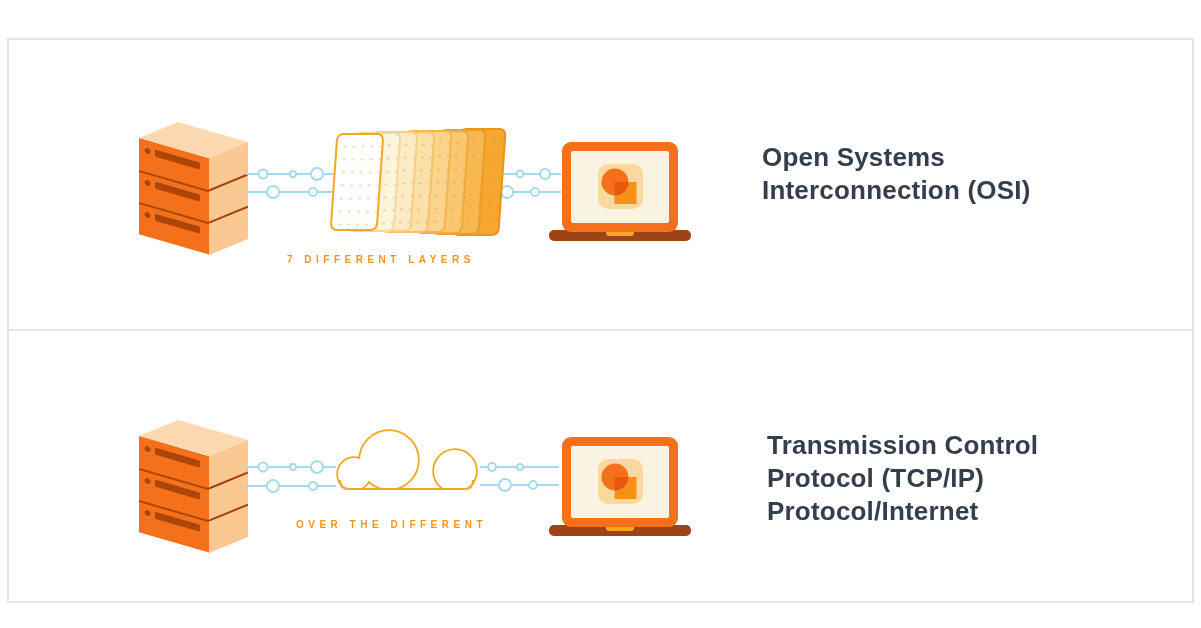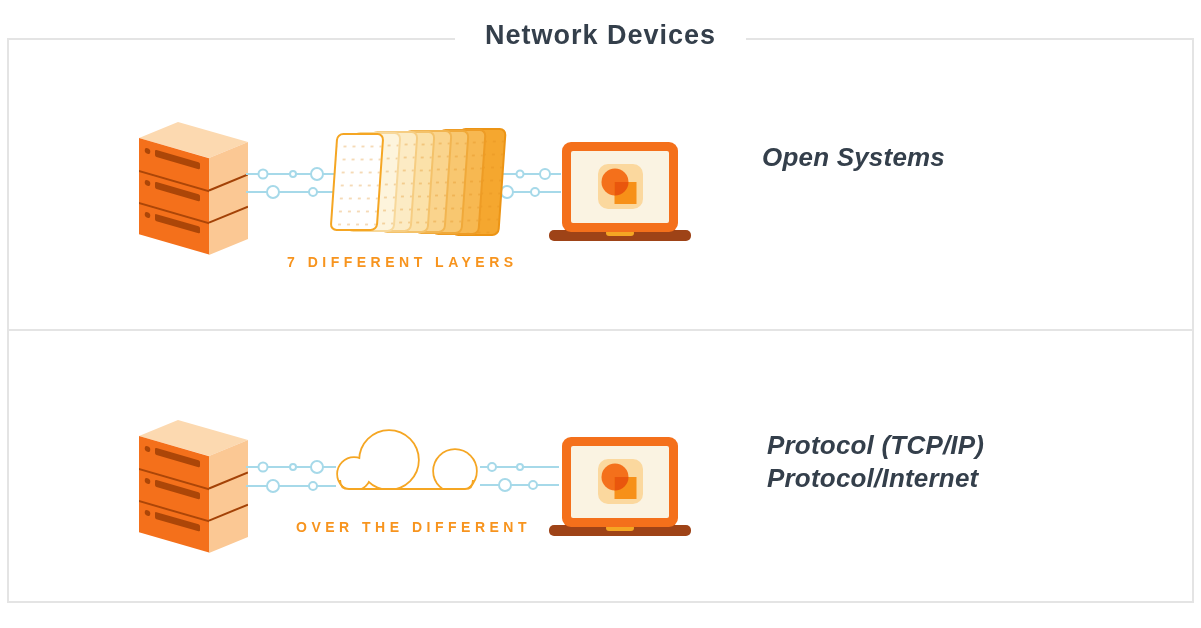--- a/index.html
+++ b/index.html
@@ -13,24 +13,24 @@
   .title-row{position:absolute;left:0;right:0;top:20px;text-align:center;z-index:5;}
   .title-text{display:inline-block;background:#ffffff;padding:0 30px;font-size:27px;font-weight:700;
               letter-spacing:1px;color:#343F4B;}
 
   
   .abs{position:absolute;}
   svg{display:block;}
 
   
   .heading{position:absolute;font-size:26px;font-weight:700;line-height:33px;color:#343F4B;
-           letter-spacing:.2px;white-space:nowrap;font-style:italic;}
-
-  
-  .caption{position:absolute;font-size:14px;font-weight:700;letter-spacing:4.5px;color:#F7941E;
+           letter-spacing:.2px;white-space:nowrap;}
+
+  
+  .caption{position:absolute;font-size:10px;font-weight:700;letter-spacing:4.5px;color:#F7941E;
            white-space:nowrap;}
 
   
   .layers{position:absolute;left:333px;top:128px;width:170px;height:106px;}
   .layer-panel{position:absolute;border:2px solid;border-radius:7px;transform:skewX(-4deg);
     background-image:radial-gradient(circle, rgba(222,138,26,.32) 1.1px, transparent 1.4px);
     background-size:9px 13px;background-position:3px 5px;width:44px;}
   .layer-panel:nth-child(1){left:0;   top:5px;  height:94px; background-color:#FFFFFF;border-color:#F5A623;z-index:8;}
   .layer-panel:nth-child(2){left:17px;top:4px;  height:96px; background-color:#FDF4DC;border-color:#F7D89B;z-index:7;}
   .layer-panel:nth-child(3){left:34px;top:3px;  height:97px; background-color:#FCEBC4;border-color:#F6CD82;z-index:6;}
@@ -41,23 +41,20 @@
   .layer-panel:nth-child(8){left:122px;top:0;   height:104px;background-color:#F5A72F;border-color:#EC9414;z-index:1;}
 </style>
 </head>
 <body>
 
 <div class="stage">
 
   <div class="frame"></div>
   <div class="divider"></div>
 
-  <div class="title-row">
-    <span class="title-text">Network Devices</span>
-  </div>
 
   <section>
 
     <svg class="abs" style="left:138px;top:122px;width:110px;height:133px" viewBox="0 0 110 133">
       <polygon points="1,16 40,0 110,20 71,36" fill="#FCD9B0"></polygon>
       <polygon points="71,36 110,20 110,117 71,133" fill="#FBC894"></polygon>
       <g transform="skewY(16.1)">
         <rect x="1" y="15.7" width="70" height="96.3" fill="#F4701B"></rect>
         <g fill="#AC4608">
           <rect x="1" y="47.7" width="70" height="2"></rect>
@@ -125,20 +122,21 @@
       <clipPath id="lapclip1">
           <rect x="66.5" y="40" width="22" height="22"></rect>
         </clipPath>
       <circle cx="67" cy="40" r="13.5" fill="#E9560D" clip-path="url(#lapclip1)"></circle>
     </svg>
 
     <div class="caption" style="left:287px;top:254px">7 DIFFERENT LAYERS</div>
 
     <div class="heading" style="left:762px;top:141px">
       <div>Open Systems</div>
+      <div>Interconnection (OSI)</div>
     </div>
   </section>
 
   <section>
 
     <svg class="abs" style="left:138px;top:420px;width:110px;height:133px" viewBox="0 0 110 133">
       <polygon points="1,16 40,0 110,20 71,36" fill="#FCD9B0"></polygon>
       <polygon points="71,36 110,20 110,117 71,133" fill="#FBC894"></polygon>
       <g transform="skewY(16.1)">
         <rect x="1" y="15.7" width="70" height="96.3" fill="#F4701B"></rect>
@@ -211,18 +209,19 @@
       <rect x="66.5" y="40" width="22" height="22" fill="#F79018"></rect>
       <clipPath id="lapclip2">
           <rect x="66.5" y="40" width="22" height="22"></rect>
         </clipPath>
       <circle cx="67" cy="40" r="13.5" fill="#E9560D" clip-path="url(#lapclip2)"></circle>
     </svg>
 
     <div class="caption" style="left:296px;top:519px">OVER THE DIFFERENT</div>
 
     <div class="heading" style="left:767px;top:429px">
+      <div>Transmission Control</div>
       <div>Protocol (TCP/IP)</div>
       <div>Protocol/Internet</div>
     </div>
   </section>
 
 </div>
 
 </body></html>

